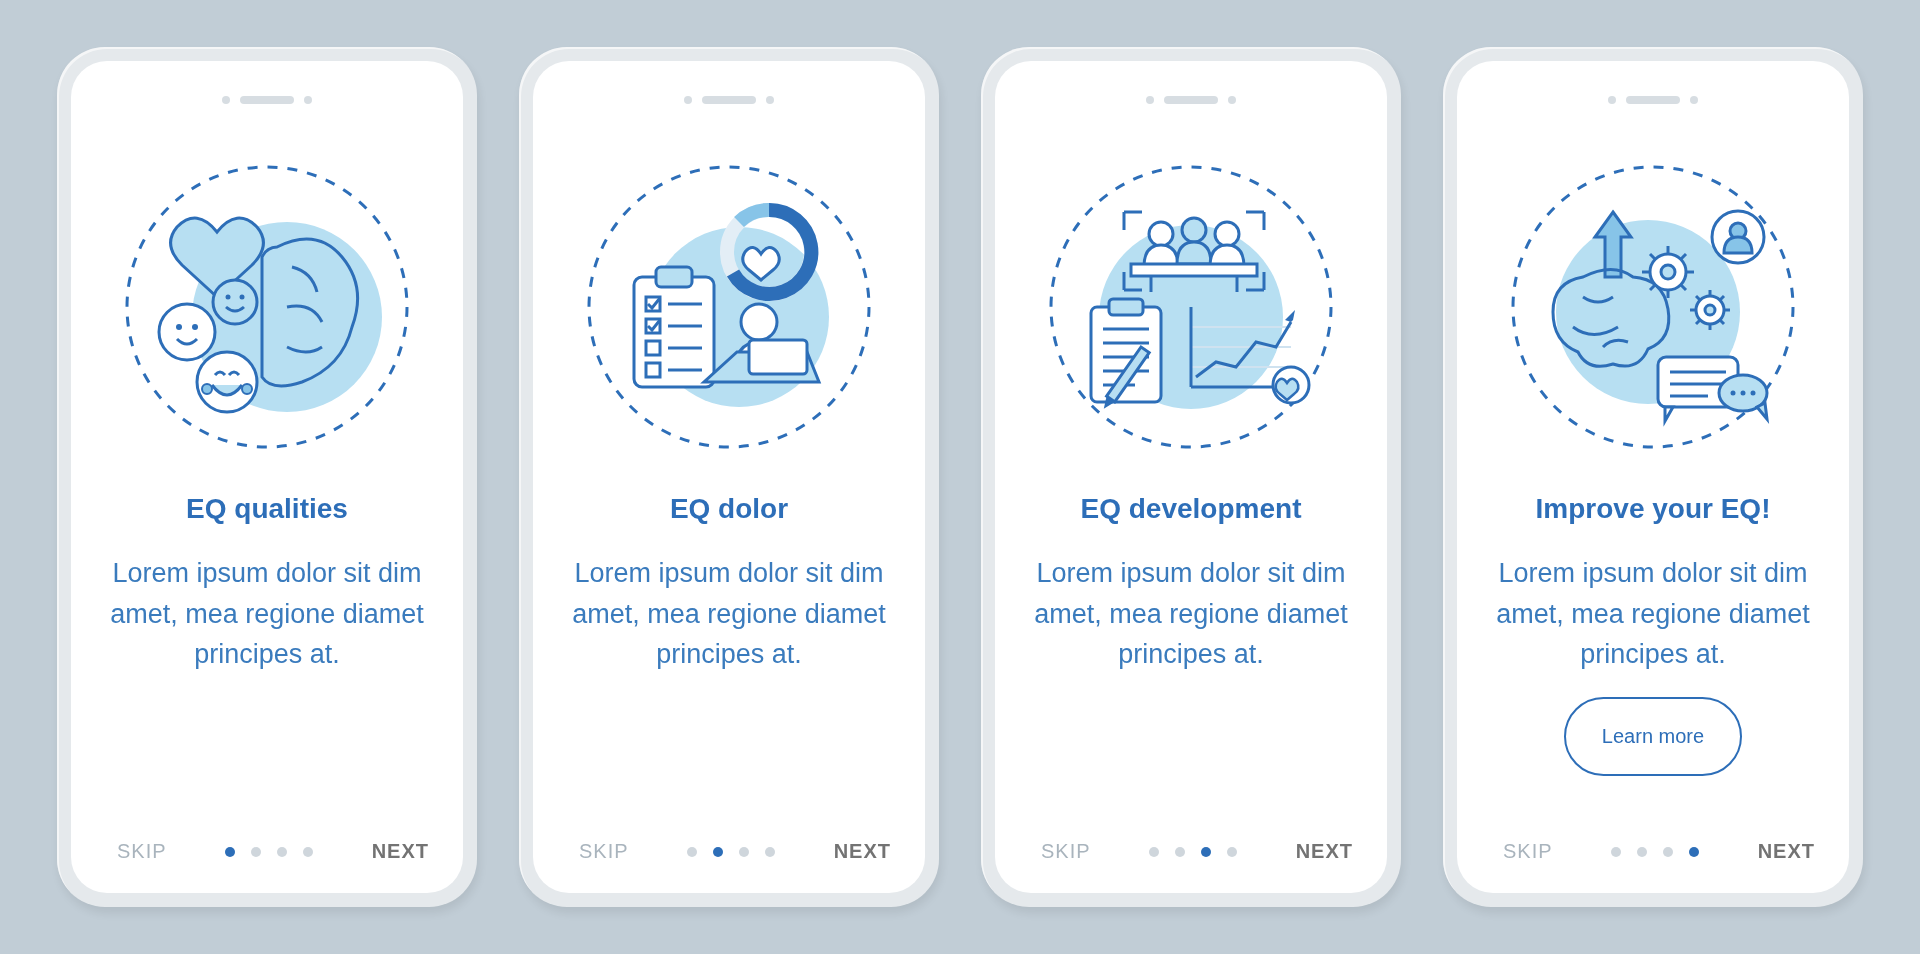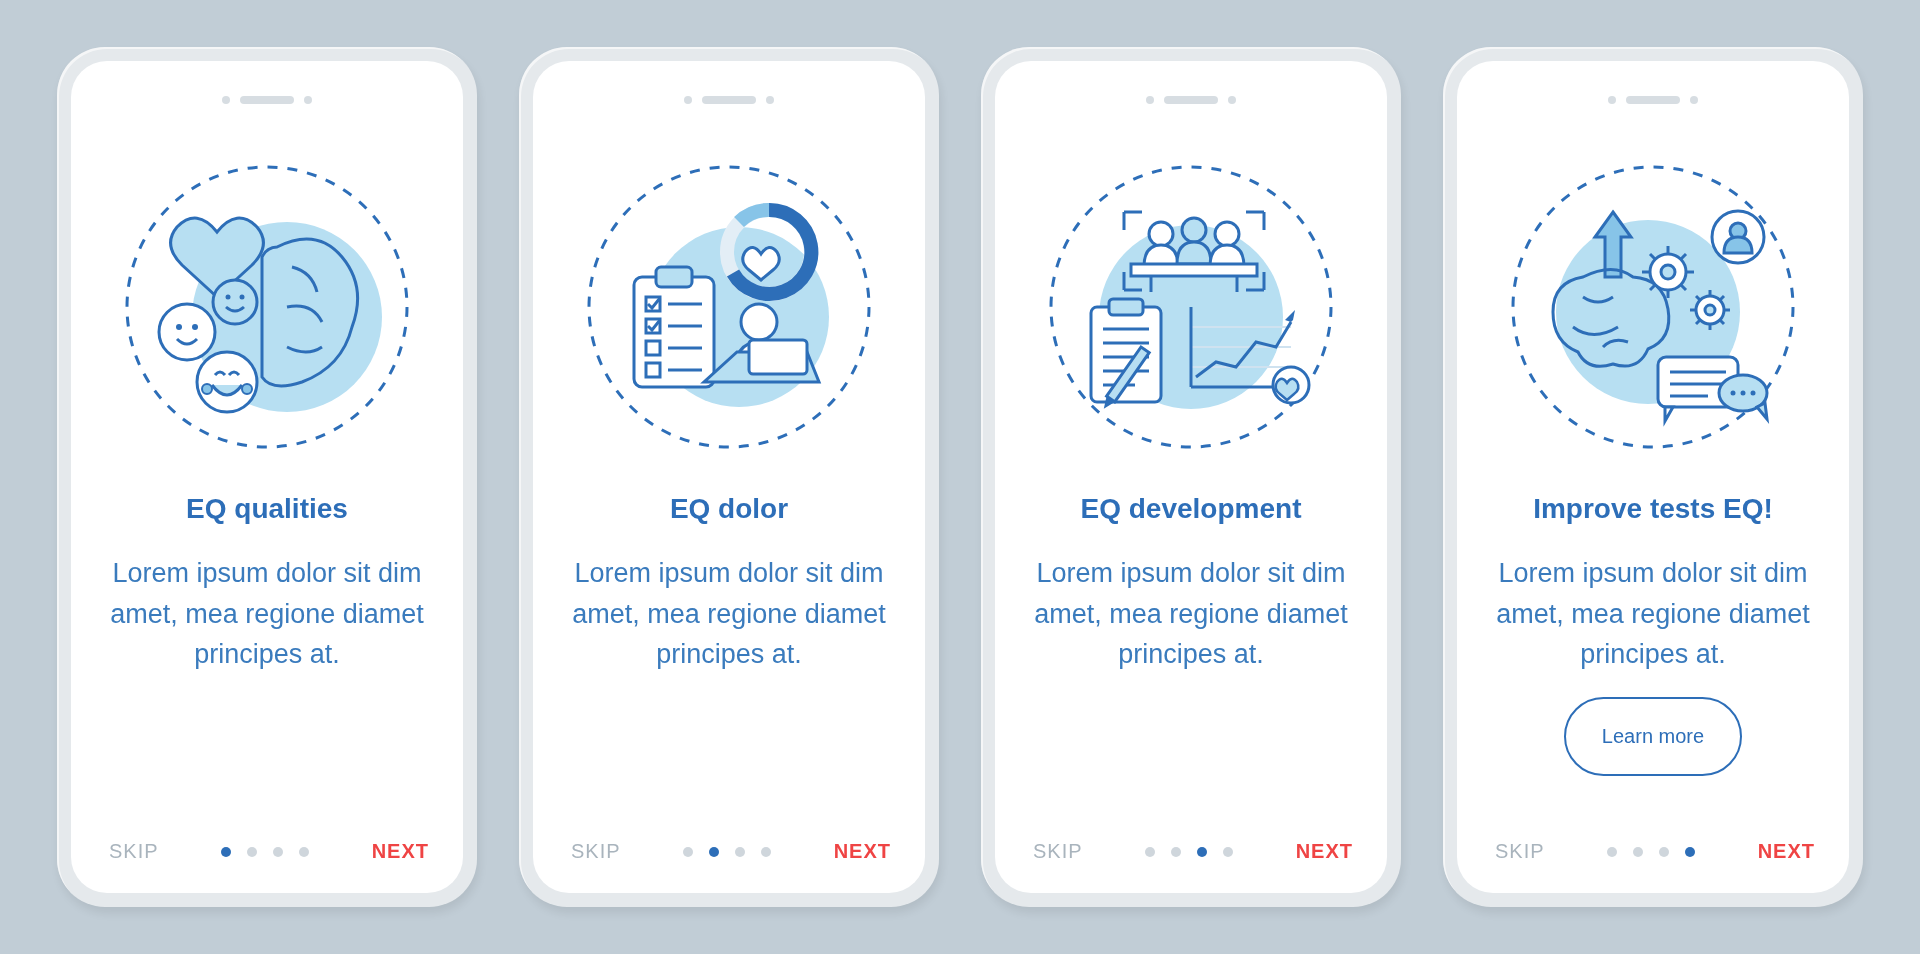--- a/index.html
+++ b/index.html
@@ -71,32 +71,32 @@
     color:#2d6eb8;
     background:transparent;
     border-radius: 999px;
     padding: 26px 36px;
     font-size:20px;
     cursor:pointer;
   }
   .nav {
     position:absolute;
     bottom: 30px;
-    left: 38px; right:34px;
+    left: 46px; right:34px;
     display:flex;
     align-items:center;
     justify-content:space-between;
   }
   .nav button.text-btn {
     background:none; border:none;
     font-size:20px; letter-spacing:1px;
     cursor:pointer;
   }
   .skip { color:#a9b4bd; }
-  .next { color:#ef4444; font-weight:600; }
+  .next { color:#737373; font-weight:600; }
   .dots { display:flex; gap:16px; }
   .pdot { width:10px; height:10px; border-radius:50%; background:#cfd6dc; }
   .pdot.active { background:#2d6eb8; }
 </style>
 </head>
 <body>
 
 <div class="phone">
   <div class="screen">
     <div class="status-bar">
@@ -354,21 +354,21 @@
           <g transform="translate(65,20)">
             <ellipse cx="20" cy="16" rx="24" ry="18" fill="#b7dff2" stroke="#2d6eb8" stroke-width="3"></ellipse>
             <path d="M34 30 l10 12 l-2 -16z" fill="#b7dff2" stroke="#2d6eb8" stroke-width="3"></path>
             <circle cx="10" cy="16" r="2.5" fill="#2d6eb8"></circle>
               <circle cx="20" cy="16" r="2.5" fill="#2d6eb8"></circle>
               <circle cx="30" cy="16" r="2.5" fill="#2d6eb8"></circle>
           </g>
         </g>
       </svg>
     </div>
-    <div class="title">Improve tests EQ!</div>
+    <div class="title">Improve your EQ!</div>
     <div class="body">Lorem ipsum dolor sit dim amet, mea regione diamet principes at.</div>
     <button class="cta">Learn more</button>
     <div class="nav">
       <button class="text-btn skip">SKIP</button>
       <div class="dots">
         <div class="pdot"></div>
         <div class="pdot"></div>
         <div class="pdot"></div>
         <div class="pdot active"></div>
       </div>

